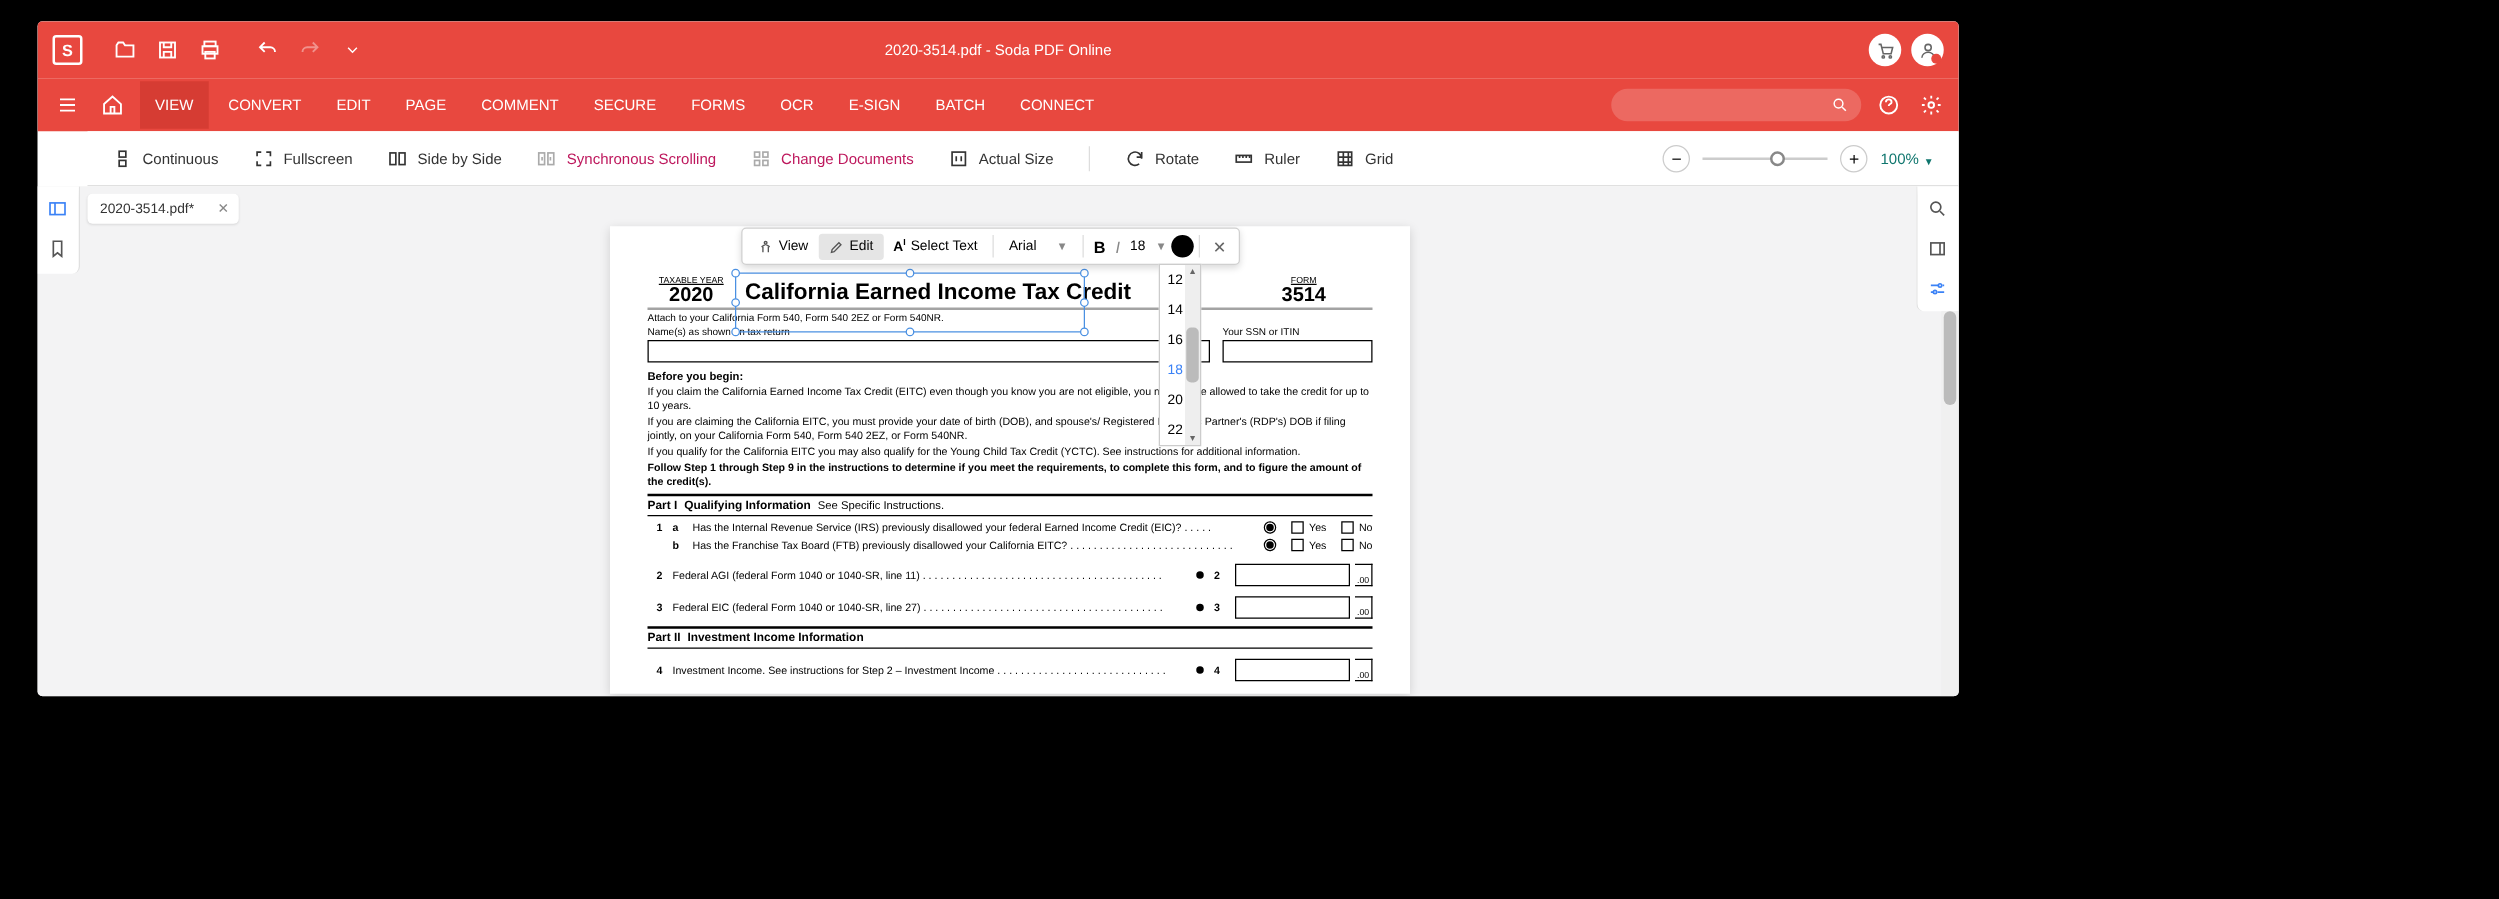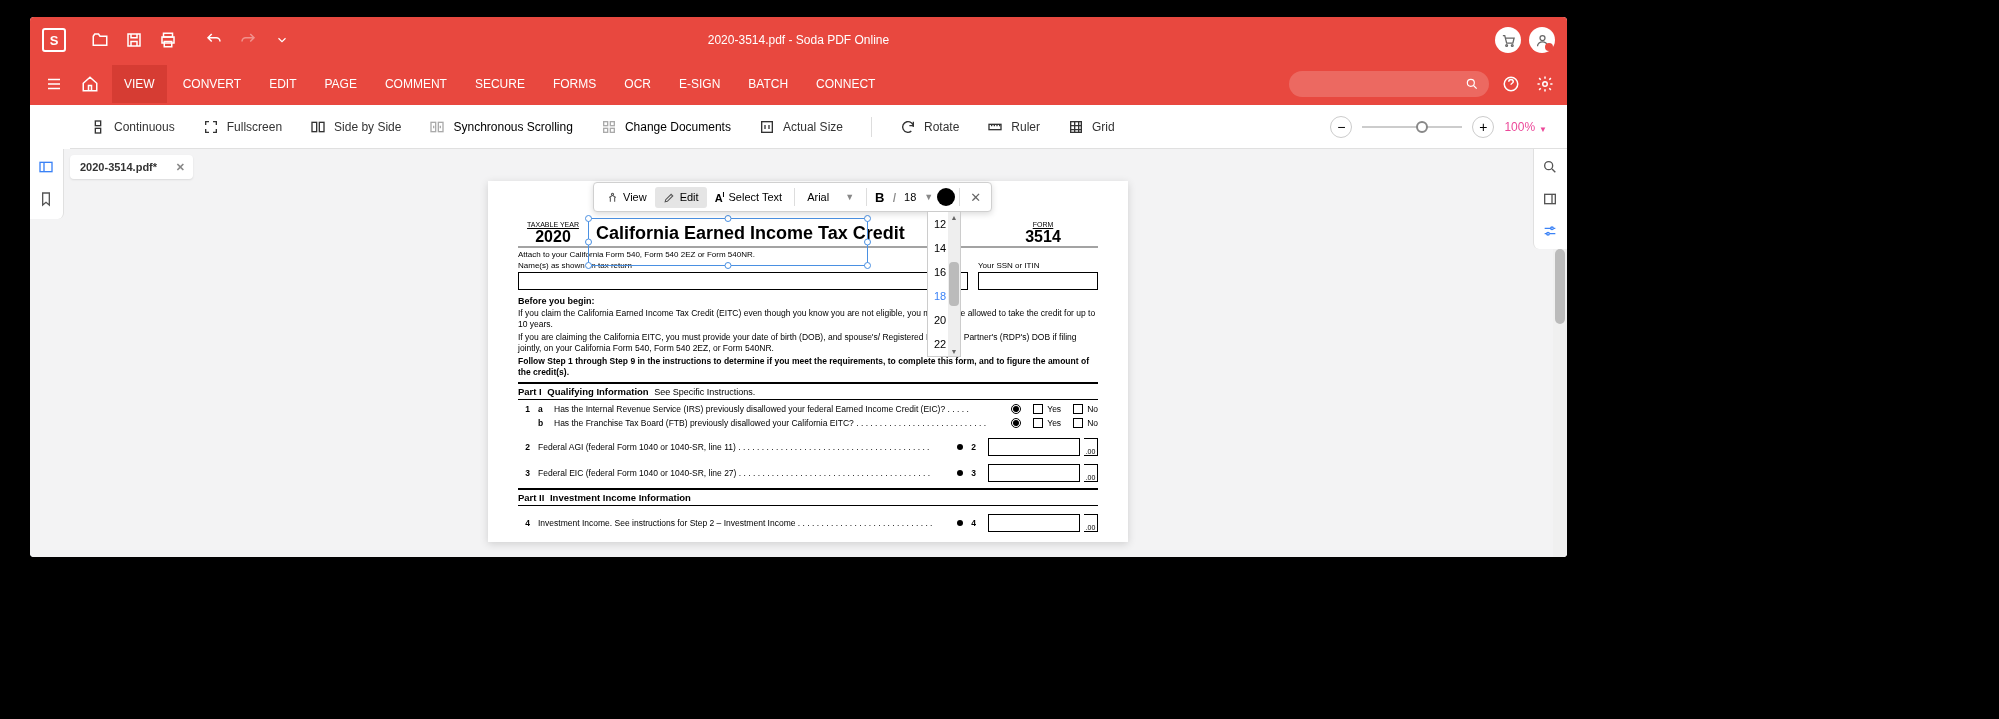--- a/index.html
+++ b/index.html
@@ -21,35 +21,35 @@
 .menubar .mb-icon { width: 28px; height: 28px; display: flex; align-items: center; justify-content: center; color: #fff; cursor: pointer; margin-right: 4px; }
 .menubar .mb-item { padding: 12px 12px; color: #fff; font-size: 12px; cursor: pointer; }
 .menubar .mb-item.active { background: #d63c33; }
 .menubar .right-section { margin-left: auto; display: flex; align-items: center; gap: 10px; }
 .menubar .search-box { width: 200px; height: 26px; background: rgba(255,255,255,0.18); border-radius: 13px; display: flex; align-items: center; padding: 0 10px; justify-content: flex-end; }
 .menubar .help-icon, .menubar .settings-icon { width: 24px; height: 24px; color: #fff; cursor: pointer; display: flex; align-items: center; justify-content: center; }
 
 
 .toolbar { height: 44px; background: #fff; border-bottom: 1px solid #e0e0e0; display: flex; align-items: center; padding: 0 20px; gap: 28px; margin-left: 40px; }
 .toolbar .tool { display: flex; align-items: center; gap: 8px; font-size: 12px; color: #333; cursor: pointer; }
-.toolbar .tool.disabled { color: #000000; }
+.toolbar .tool.disabled { color: #be185d; }
 .toolbar .tool-icon { width: 16px; height: 16px; display: flex; align-items: center; justify-content: center; }
 .toolbar .zoom-section { margin-left: auto; display: flex; align-items: center; gap: 10px; }
 .toolbar .zoom-btn { width: 22px; height: 22px; border: 1px solid #ccc; border-radius: 50%; display: flex; align-items: center; justify-content: center; font-size: 14px; cursor: pointer; }
 .toolbar .zoom-slider { width: 100px; height: 2px; background: #ccc; position: relative; }
 .toolbar .zoom-slider .thumb { position: absolute; left: 54px; top: -5px; width: 12px; height: 12px; background: #fff; border: 2px solid #888; border-radius: 50%; }
-.toolbar .zoom-value { font-size: 12px; color: #ec4899; display:flex; align-items:flex-end; gap:4px; }
+.toolbar .zoom-value { font-size: 12px; color: #0f766e; display:flex; align-items:flex-end; gap:4px; }
 
 
 .body-area { flex: 1; display: flex; background: #f3f3f4; position: relative; overflow: hidden; }
 .left-rail { width: 34px; background: #fff; border-right: 1px solid #e0e0e0; display: flex; flex-direction: column; align-items: center; padding-top: 10px; gap: 14px; border-bottom-right-radius: 6px; height: 70px; position: absolute; left: 0; top: 0; }
 .left-rail .rail-icon { width: 18px; height: 18px; color: #555; cursor: pointer; }
 
 .tab-strip { position: absolute; left: 40px; top: 6px; display: flex; }
-.tab { background: #fff; border-radius: 4px; padding: 6px 36px 6px 10px; font-size: 11px; color: #333; position: relative; box-shadow: 0 1px 2px rgba(0,0,0,0.1); font-weight: bold; }
+.tab { background: #fff; border-radius: 4px; padding: 6px 36px 6px 10px; font-size: 11px; color: #333; position: relative; box-shadow: 0 1px 2px rgba(0,0,0,0.1); }
 .tab .close-x { position: absolute; right: 8px; top: 50%; transform: translateY(-50%); cursor: pointer; color: #888; }
 
 .right-rail { position: absolute; right: 0; top: 0; width: 34px; background: #fff; border-left: 1px solid #e0e0e0; display: flex; flex-direction: column; align-items: center; padding-top: 10px; gap: 14px; height: 100px; border-bottom-left-radius: 6px; }
 .right-rail .rail-icon { width: 18px; height: 18px; color: #555; cursor: pointer; }
 .right-rail .rail-icon.active { color: #3b82f6; }
 
 .scroll-vert { position: absolute; right: 0; top: 100px; width: 14px; bottom: 0; background: #f0f0f0; }
 .scroll-vert .thumb { position: absolute; left: 2px; top: 0; width: 10px; height: 75px; background: #bbb; border-radius: 5px; }
 
 
@@ -408,20 +408,21 @@
         <div class="ssn-field">Your SSN or ITIN</div>
       </div>
       <div class="doc-input-row">
         <div class="inp"></div>
         <div class="inp ssn"></div>
       </div>
 
       <div class="doc-section-head">Before you begin:</div>
       <div class="doc-para">If you claim the California Earned Income Tax Credit (EITC) even though you know you are not eligible, you may not be allowed to take the credit for up to 10 years.</div>
       <div class="doc-para">If you are claiming the California EITC, you must provide your date of birth (DOB), and spouse's/ Registered Domestic Partner's (RDP's) DOB if filing jointly, on your California Form 540, Form 540 2EZ, or Form 540NR.</div>
+      <div class="doc-para">If you qualify for the California EITC you may also qualify for the Young Child Tax Credit (YCTC). See instructions for additional information.</div>
       <div class="doc-para"><b>Follow Step 1 through Step 9 in the instructions to determine if you meet the requirements, to complete this form, and to figure the amount of the credit(s).</b></div>
 
       <div class="doc-part-bar">
         <b>Part I</b>&nbsp;&nbsp;<b>Qualifying Information</b>&nbsp;&nbsp;<span>See Specific Instructions.</span>
       </div>
 
       <div class="doc-line">
         <div class="num">1</div>
           <div class="let">a</div>
         <div class="q"><span>Has the Internal Revenue Service (IRS) previously disallowed your federal Earned Income Credit (EIC)?</span> . . . . .&nbsp;</div>

